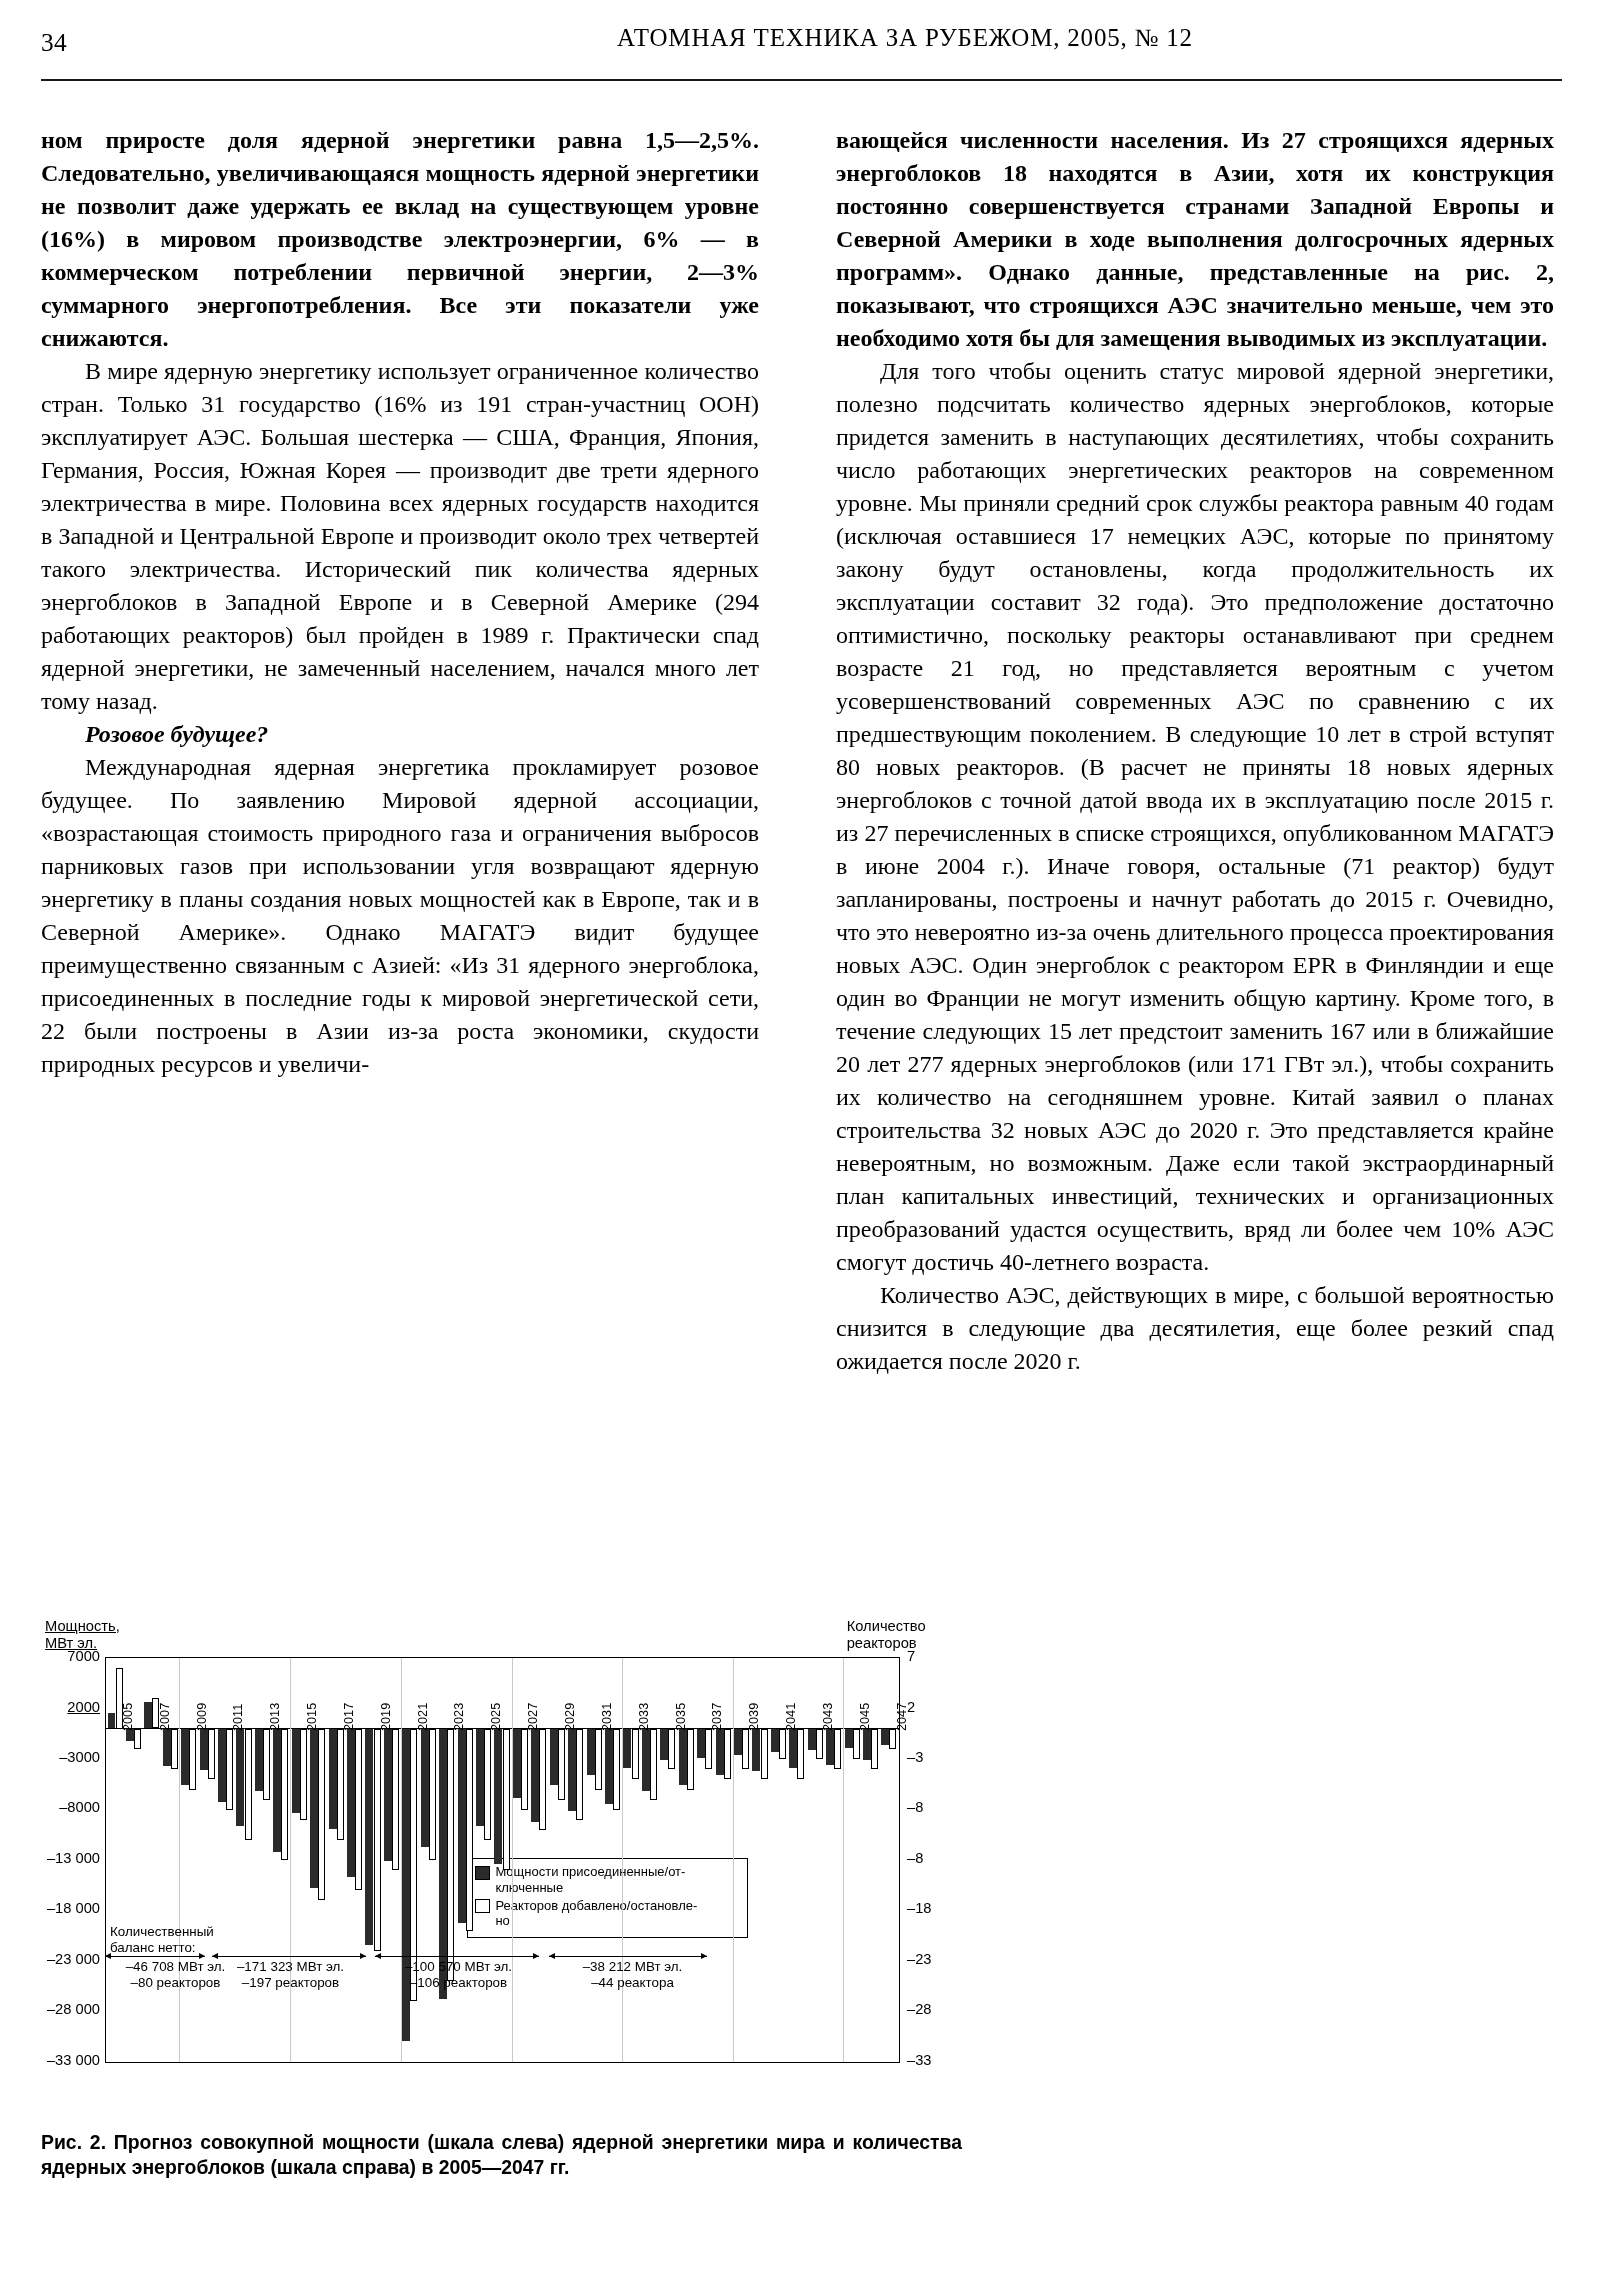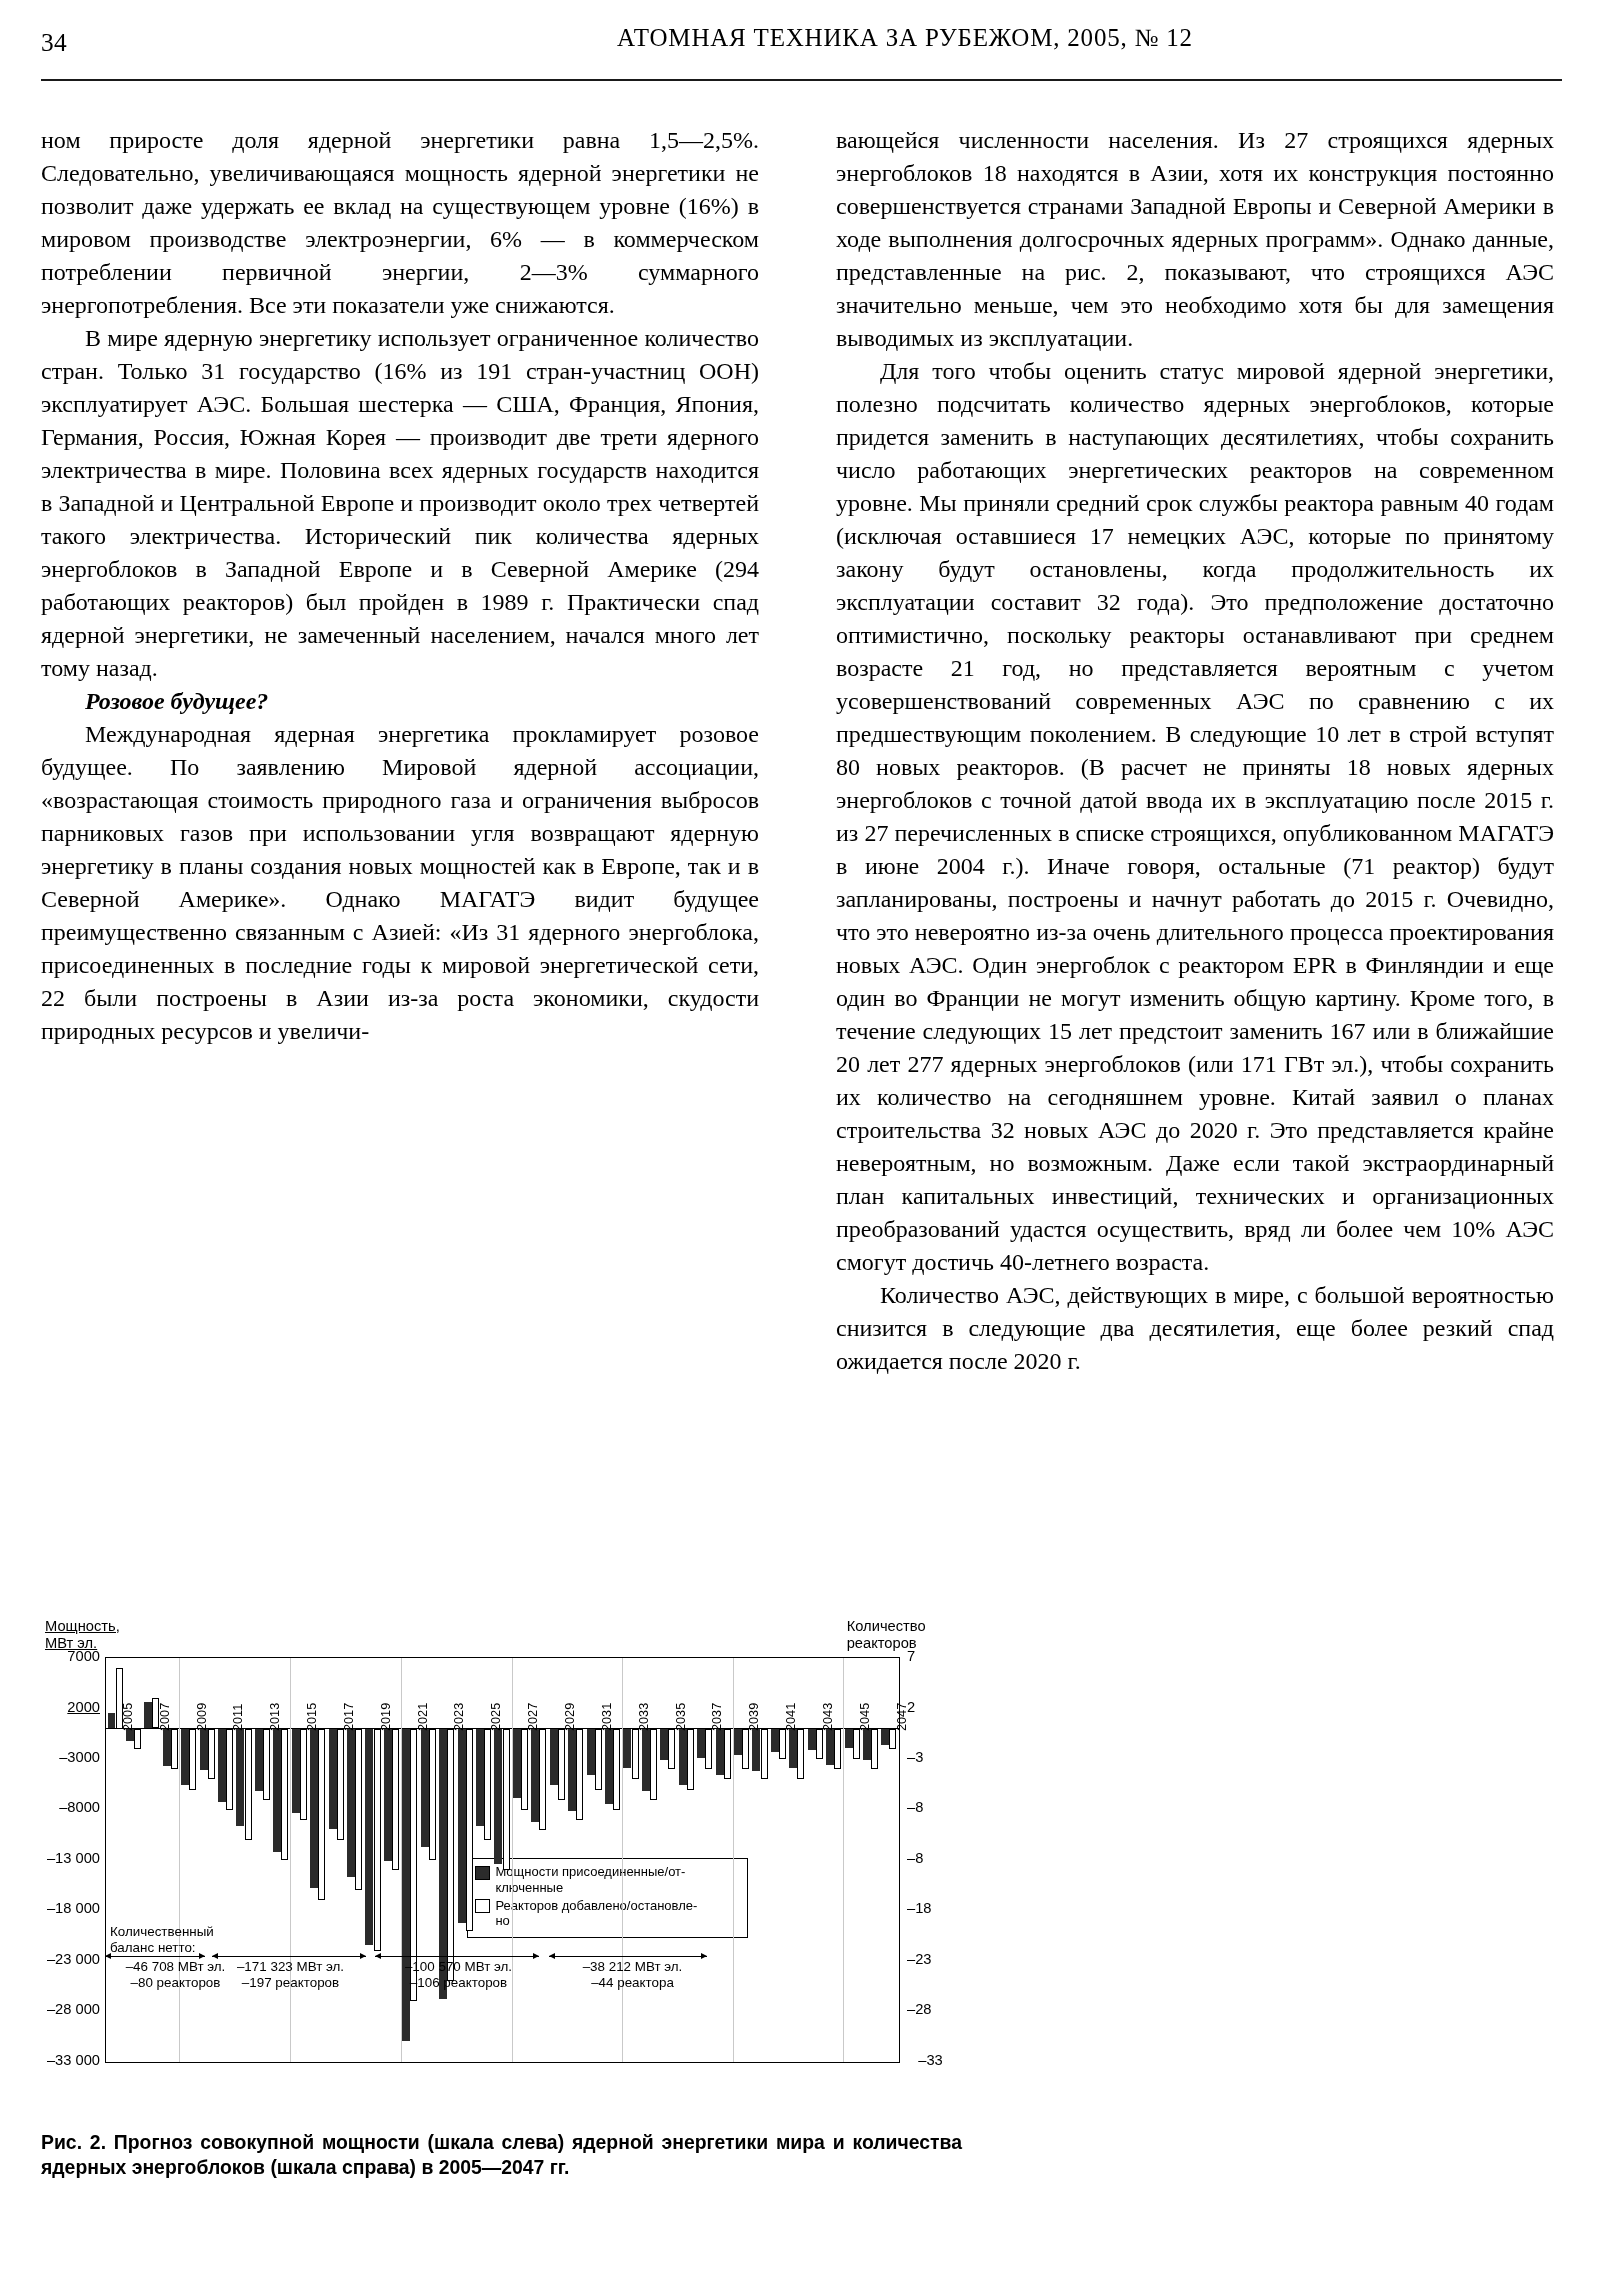--- a/index.html
+++ b/index.html
@@ -37,21 +37,21 @@
   .col {
     position:absolute; top:124px; width:718px;
     font-size:24px; line-height:33px;
     text-align:justify;
     text-justify:inter-word;
     hyphens:manual;
   }
   .col-left  { left:41px; }
   .col-right { left:836px; }
   .col p { margin:0; text-indent:44px; }
-  .col p.noind { text-indent:0; }
+  .col p.noind { text-indent:0;font-weight:bold; }
   .subhead {
     margin:32px 0 14.7px 43px;
     font-style:italic; font-weight:bold;
     font-size:24px;
     text-indent:0;
     text-align:left;
   }
   
   .figure {
     position:absolute; left:41px; top:1618px; width:921px; height:508px;
@@ -301,21 +301,21 @@
       </div>
     <div id="ticks-right">
         <div class="ytick" style="position: absolute; top: 30px; left: 866px; width: 47px; text-align: left;">7</div>
         <div class="ytick" style="position: absolute; top: 81px; left: 866px; width: 47px; text-align: left;">2</div>
         <div class="ytick" style="position: absolute; top: 131px; left: 866px; width: 47px; text-align: left;">–3</div>
         <div class="ytick" style="position: absolute; top: 181px; left: 866px; width: 47px; text-align: left;">–8</div>
         <div class="ytick" style="position: absolute; top: 232px; left: 866px; width: 47px; text-align: left;">–8</div>
         <div class="ytick" style="position: absolute; top: 282px; left: 866px; width: 47px; text-align: left;">–18</div>
         <div class="ytick" style="position: absolute; top: 333px; left: 866px; width: 47px; text-align: left;">–23</div>
         <div class="ytick" style="position: absolute; top: 383px; left: 866px; width: 47px; text-align: left;">–28</div>
-        <div class="ytick" style="position: absolute; top: 434px; left: 866px; width: 47px; text-align: center;">–33</div>
+        <div class="ytick" style="position: absolute; top: 434px; left: 866px; width: 47px; text-align: left;">–33</div>
       </div>
 
     <div class="annot left-al" style="left:69px; top:306px;">
       <div>Количественный</div>
       <div>баланс нетто:</div>
     </div>
 
     <div class="annot" style="left:61px; top:341px; width:147px;">
       <div>–46 708 МВт эл.</div>
       <div>–80 реакторов</div>

